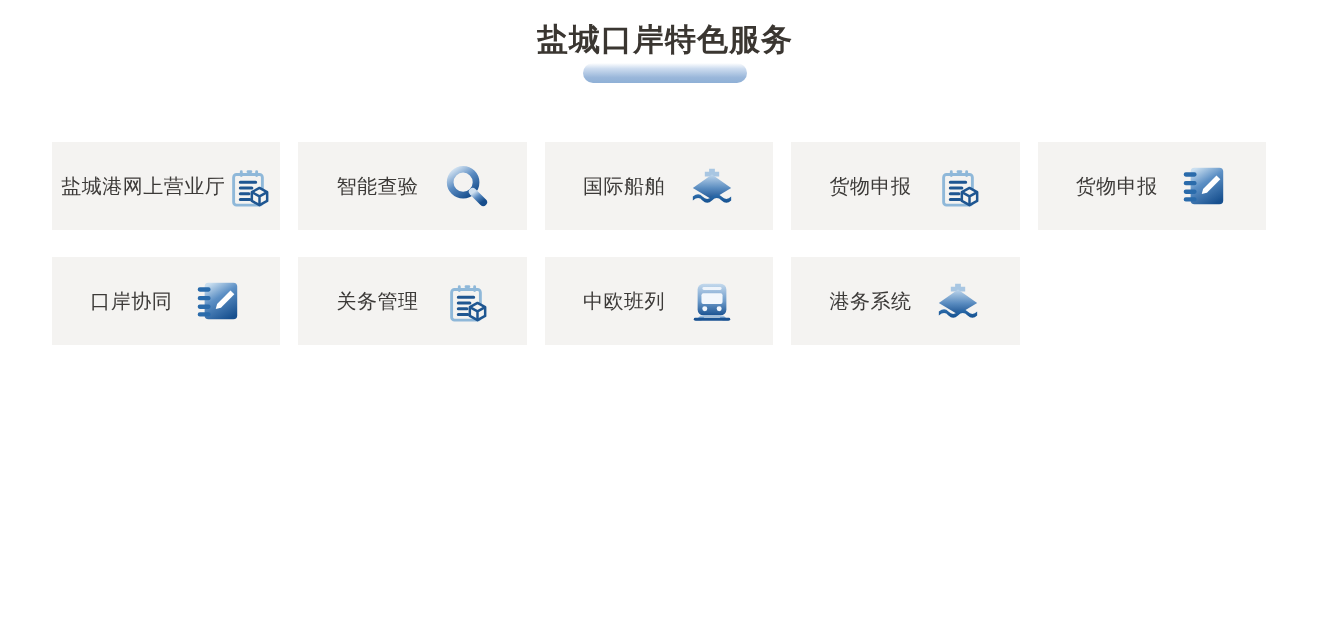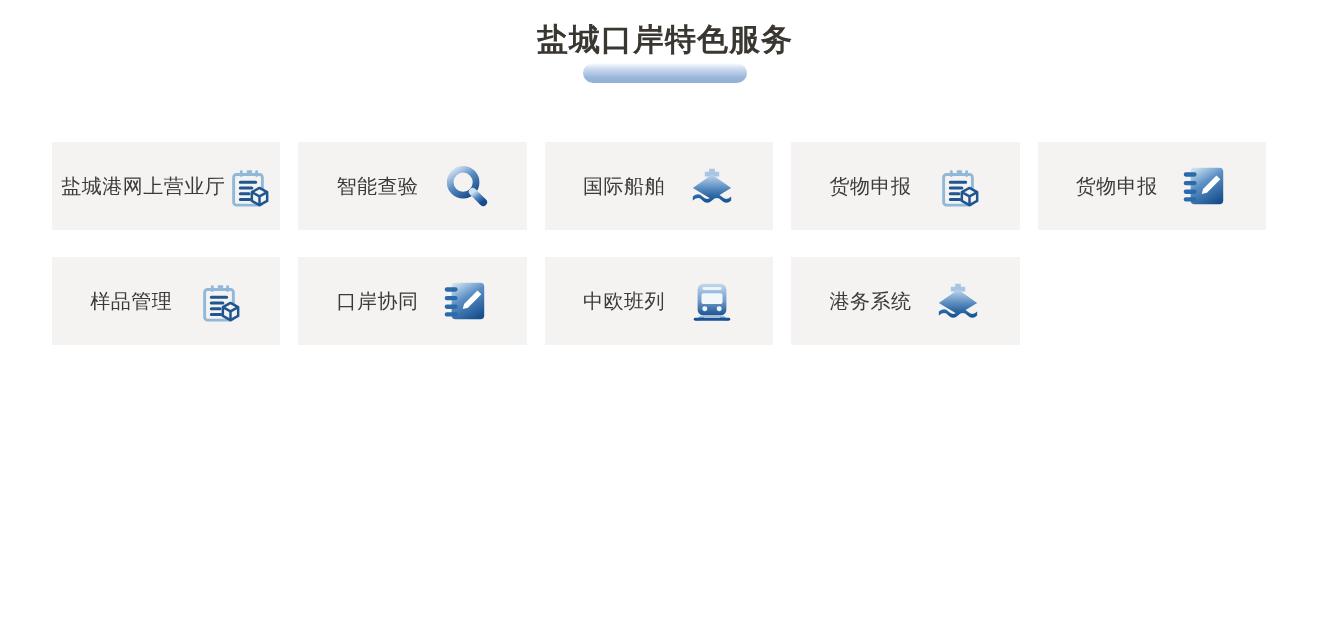--- a/index.html
+++ b/index.html
@@ -127,35 +127,35 @@
     </div>
     <div class="service-card">
       <span class="card-label">货物申报</span>
       <svg class="card-icon" viewBox="0 0 48 48">
         <rect x="9" y="5" width="34" height="38" rx="4" fill="url(#gradBook)"></rect>
         <path d="M4 12 h9 M4 21 h9 M4 30 h9 M4 38 h9" stroke="#2a6bab" stroke-width="4.5" stroke-linecap="round" fill="none"></path>
         <path d="M36 13 l4 4 l-14 14 l-5.4 1.4 l1.4 -5.4 z" fill="#ffffff"></path>
       </svg>
     </div>
     <div class="service-card">
-      <span class="card-label">样品管理</span>
+      <span class="card-label">口岸协同</span>
+      <svg class="card-icon" viewBox="0 0 48 48">
+        <rect x="9" y="5" width="34" height="38" rx="4" fill="url(#gradBook)"></rect>
+        <path d="M4 12 h9 M4 21 h9 M4 30 h9 M4 38 h9" stroke="#2a6bab" stroke-width="4.5" stroke-linecap="round" fill="none"></path>
+        <path d="M36 13 l4 4 l-14 14 l-5.4 1.4 l1.4 -5.4 z" fill="#ffffff"></path>
+      </svg>
+    </div>
+    <div class="service-card">
+      <span class="card-label">关务管理</span>
       <svg class="card-icon" viewBox="0 0 48 48">
         <path d="M12 12 h24 a3 3 0 0 1 3 3 v26 a3 3 0 0 1 -3 3 h-24 a3 3 0 0 1 -3 -3 v-26 a3 3 0 0 1 3 -3 z" fill="none" stroke="#8fb8d9" stroke-width="3" stroke-linecap="round"></path>
         <path d="M17 9 v4 M24 9 h3 M33 9 v4" stroke="#8fb8d9" stroke-width="3" stroke-linecap="round" fill="none"></path>
         <path d="M16 20 h16 M16 26 h12 M16 32 h9 M16 38 h10" stroke="#1f5691" stroke-width="3.2" stroke-linecap="round" fill="none"></path>
         <path d="M36 26 l8 4.4 v9.2 l-8 4.4 l-8 -4.4 v-9.2 z" fill="#f4f3f1" stroke="#1f5691" stroke-width="2.6" stroke-linejoin="round"></path>
         <path d="M28 30.4 l8 4.4 l8 -4.4 M36 34.8 v9.2" fill="none" stroke="#1f5691" stroke-width="2.6" stroke-linejoin="round"></path>
-      </svg>
-    </div>
-    <div class="service-card">
-      <span class="card-label">口岸协同</span>
-      <svg class="card-icon" viewBox="0 0 48 48">
-        <rect x="9" y="5" width="34" height="38" rx="4" fill="url(#gradBook)"></rect>
-        <path d="M4 12 h9 M4 21 h9 M4 30 h9 M4 38 h9" stroke="#2a6bab" stroke-width="4.5" stroke-linecap="round" fill="none"></path>
-        <path d="M36 13 l4 4 l-14 14 l-5.4 1.4 l1.4 -5.4 z" fill="#ffffff"></path>
       </svg>
     </div>
     <div class="service-card">
       <span class="card-label">中欧班列</span>
       <svg class="card-icon" viewBox="0 0 48 48">
         <rect x="9" y="6" width="30" height="33" rx="6" fill="url(#gradTrain)"></rect>
         <rect x="14" y="9.5" width="20" height="3" rx="1.5" fill="#eef4fb"></rect>
         <path d="M15 16 h18 a2 2 0 0 1 2 2 v7 a2 2 0 0 1 -2 2 h-18 a2 2 0 0 1 -2 -2 v-7 a2 2 0 0 1 2 -2 z" fill="#f2f7fc"></path>
         <circle cx="16.5" cy="32" r="2.6" fill="#f2f7fc"></circle>
         <circle cx="31.5" cy="32" r="2.6" fill="#f2f7fc"></circle>

